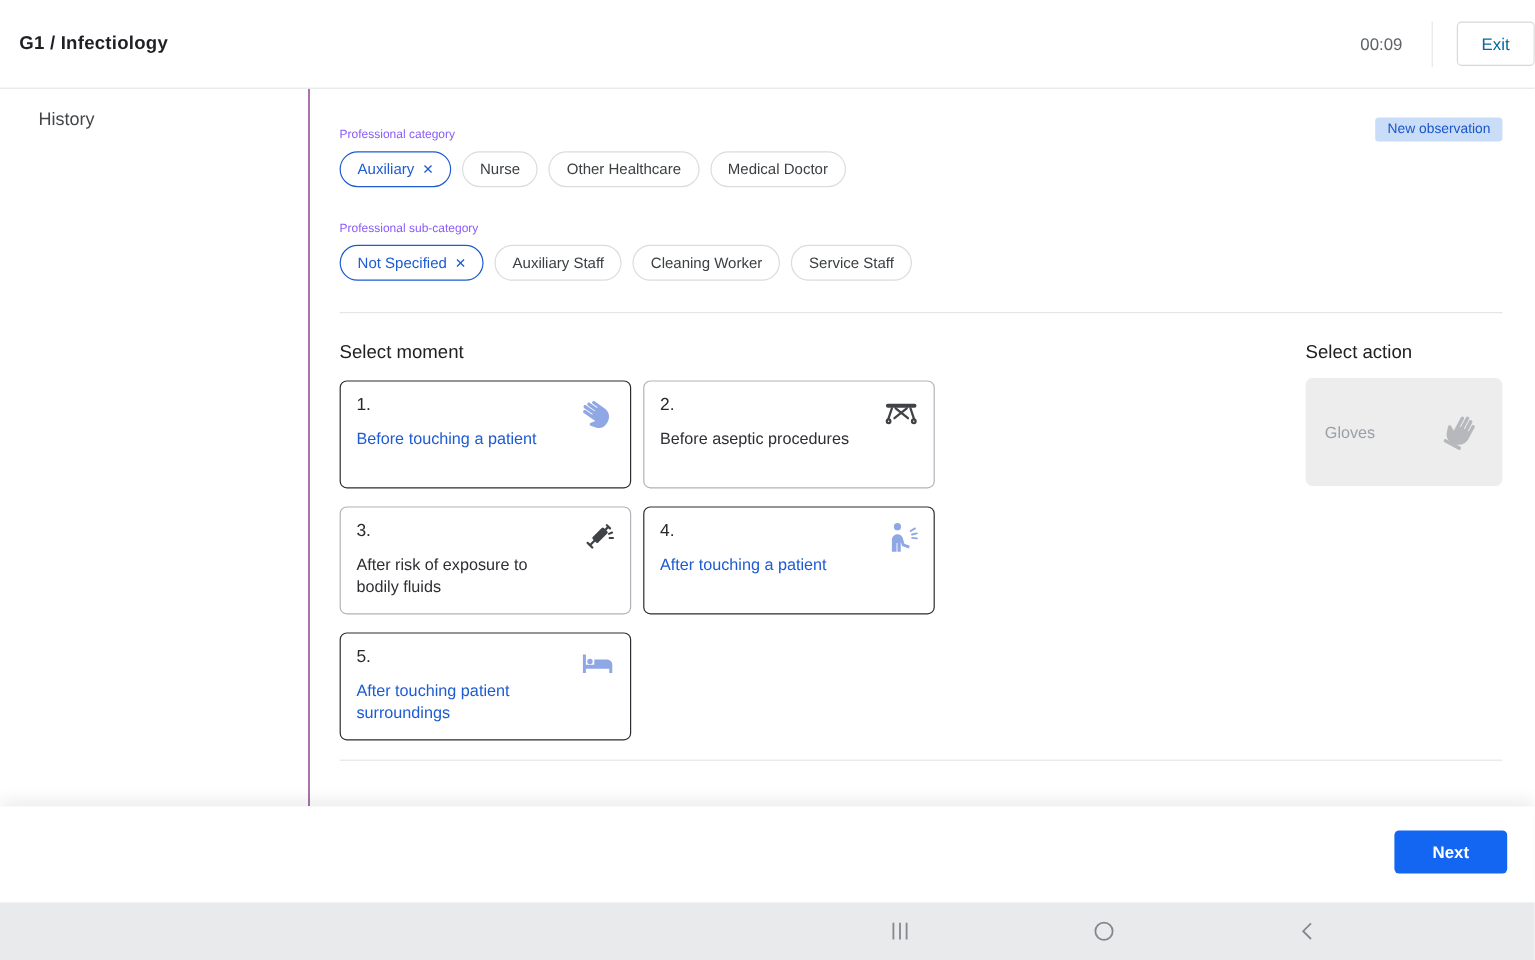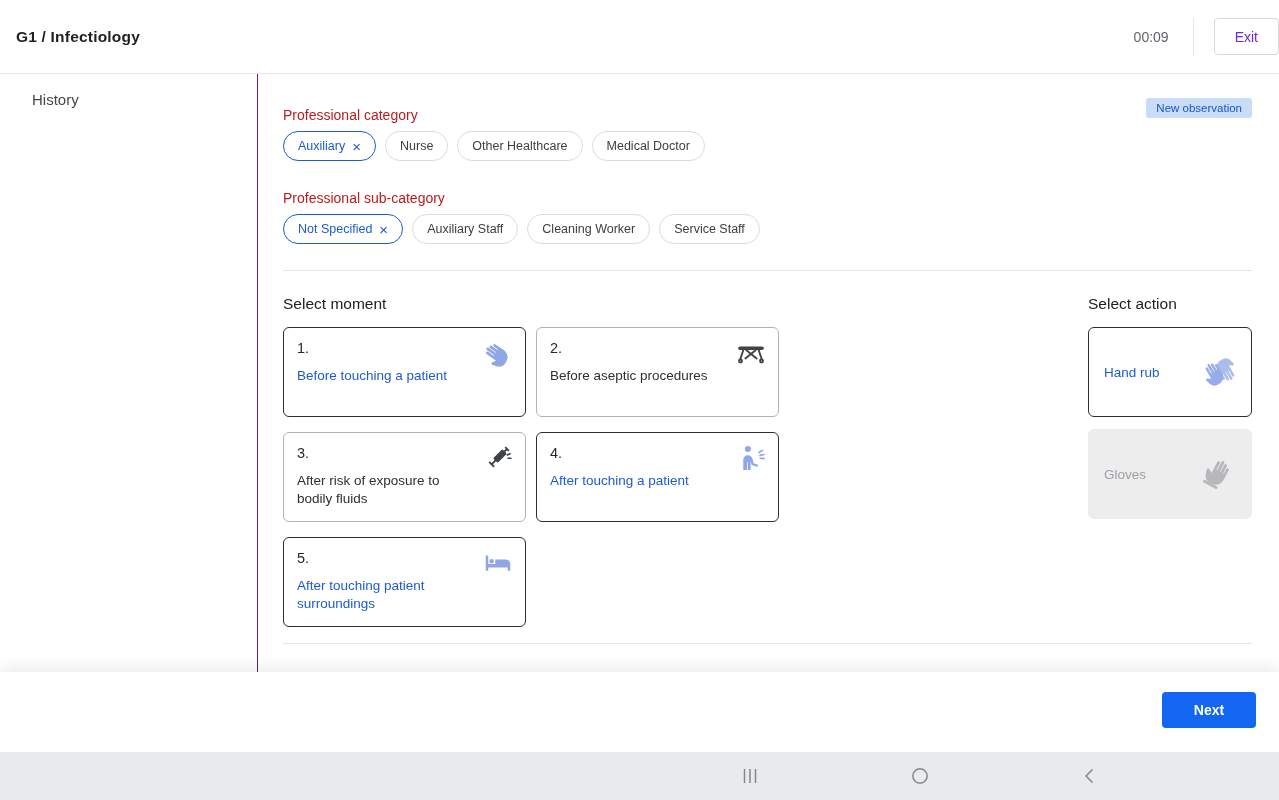--- a/index.html
+++ b/index.html
@@ -6,31 +6,31 @@
   html,body{width:1279px;height:800px;overflow:hidden}
   body{font-family:"Liberation Sans",sans-serif;background:#fff;color:#202124}
   .app{position:relative;width:1279px;height:800px;background:#fff}
 
   
   .topbar{height:74px;display:flex;align-items:center;padding:0 0 0 16px;border-bottom:1px solid #e4e5e7;background:#fff}
   .title{font-size:15.5px;font-weight:bold;letter-spacing:.2px;color:#1f2023}
   .top-right{margin-left:auto;display:flex;align-items:center}
   .timer{font-size:14px;color:#5f6368;margin-right:24px}
   .vdiv{width:1px;height:38px;background:#e4e5e7;margin-right:20px}
-  .exit-btn{border:1px solid #d6d8db;background:#fff;border-radius:4px;padding:0 20px;height:37px;font-size:14px;font-family:inherit;color:#6d28d9;cursor:pointer}
+  .exit-btn{border:1px solid #d6d8db;background:#fff;border-radius:4px;padding:0 20px;height:37px;font-size:14px;font-family:inherit;color:#0369a1;cursor:pointer}
 
   
   .body{display:flex;height:598px;overflow:hidden}
   .sidebar{flex:0 0 258px;border-right:1px solid #701a75;padding:17px 0 0 32px;background:#fff}
   .history{font-size:15px;color:#44474a}
   .content{flex:1;position:relative;padding:0 27px 0 25px;overflow:hidden}
 
   .badge{position:absolute;top:24px;right:27px;background:#c9dcf8;color:#1a56c8;font-size:11.5px;padding:4px 10px;border-radius:3px}
 
-  .sec-label{font-size:14px;color:#b91c1c;margin-top:33px}
+  .sec-label{font-size:10px;color:#8b5cf6;margin-top:33px}
   .sec-label.second{margin-top:29px}
   .chips{display:flex;gap:9px;margin-top:8px}
   .chip{display:inline-flex;align-items:center;height:30px;padding:12px 14px;border:1px solid #dadce0;border-radius:15px;font-size:12.5px;color:#3c4043;background:#fff;cursor:pointer;white-space:nowrap}
   .chip.selected{border-color:#1d5bd2;color:#1d5bd2}
   .chip-x{margin-left:7px;font-size:15px;line-height:1}
 
   .hr{border:0;border-top:1px solid #e4e5e7;margin-top:26px}
   .hr.comments-hr{margin-top:16px}
 
   .cols{display:flex;margin-top:24px}
@@ -194,31 +194,20 @@
                   </svg></div>
               <div class="mlabel">After touching patient surroundings</div>
             </div>
 
           </div>
         </div>
 
         <div class="action-col">
           <div class="col-heading">Select action</div>
 
-          <div class="acard first selected">
-            <div class="alabel">Hand rub</div>
-            <div class="card-icon"><svg viewBox="0 0 24 24" fill="currentColor">
-                  <g transform="rotate(-30 12 12) translate(-1.5 .5) scale(.88)">
-                    <path d="M8.1 21.5c-2.7 0-4.7-1.7-5.5-4.4l-1-3.4c-.3-1 1-1.8 1.8-1.1L6 14.3V5c0-1.5 2.2-1.5 2.2 0v5.3h.6V3.4c0-1.5 2.2-1.5 2.2 0v6.9h.6V4.5c0-1.5 2.2-1.5 2.2 0v5.8h.6V6.4c0-1.4 2.1-1.4 2.1 0v8c0 4.3-3.1 7.1-7.4 7.1z"></path>
-                  </g>
-                  <g transform="rotate(150 12 12) translate(-1.5 .5) scale(.88)" opacity=".8">
-                    <path d="M8.1 21.5c-2.7 0-4.7-1.7-5.5-4.4l-1-3.4c-.3-1 1-1.8 1.8-1.1L6 14.3V5c0-1.5 2.2-1.5 2.2 0v5.3h.6V3.4c0-1.5 2.2-1.5 2.2 0v6.9h.6V4.5c0-1.5 2.2-1.5 2.2 0v5.8h.6V6.4c0-1.4 2.1-1.4 2.1 0v8c0 4.3-3.1 7.1-7.4 7.1z"></path>
-                  </g>
-                </svg></div>
-          </div>
 
 
           <div class="acard disabled">
             <div class="alabel">Gloves</div>
             <div class="card-icon"><svg viewBox="0 0 24 24" fill="currentColor">
                   <g transform="rotate(28 12 12)">
                     <path d="M8.1 21.5c-2.7 0-4.7-1.7-5.5-4.4l-1-3.4c-.3-1 1-1.8 1.8-1.1L6 14.3V5c0-1.5 2.2-1.5 2.2 0v5.3h.6V3.4c0-1.5 2.2-1.5 2.2 0v6.9h.6V4.5c0-1.5 2.2-1.5 2.2 0v5.8h.6V6.4c0-1.4 2.1-1.4 2.1 0v8c0 4.3-3.1 7.1-7.4 7.1z"></path>
                     <rect x="3.2" y="21.2" width="12" height="2.2" rx="1.1"></rect>
                   </g>
                 </svg></div>

